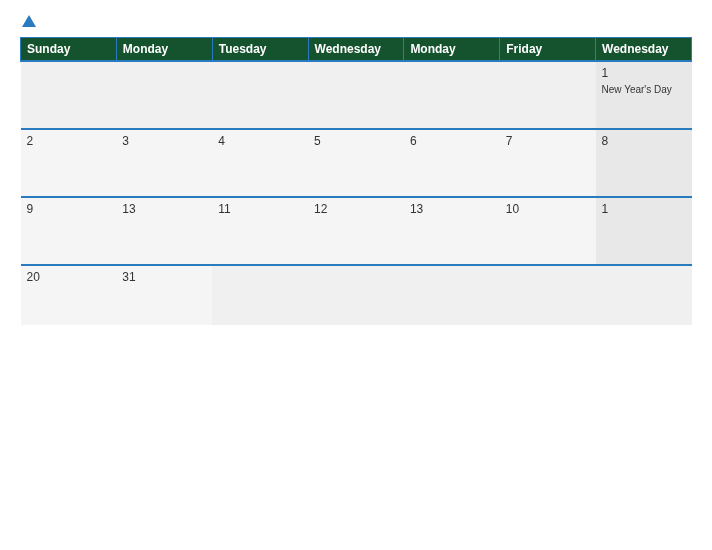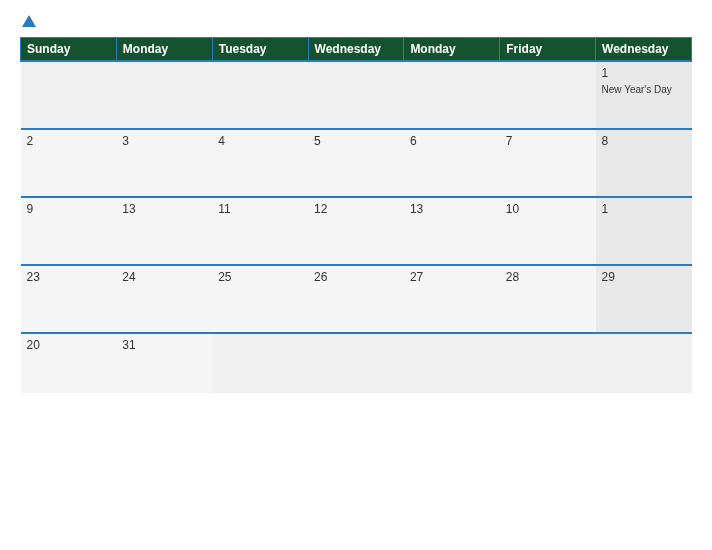--- a/index.html
+++ b/index.html
@@ -186,43 +186,20 @@
           </td>
           <td>
             <span class="day-number">10</span>
           </td>
           <td>
             <span class="day-number">1</span>
           </td>
         </tr>
         <tr>
           <td>
-            <span class="day-number">23</span>
-          </td>
-          <td>
-            <span class="day-number">24</span>
-          </td>
-          <td>
-            <span class="day-number">25</span>
-          </td>
-          <td>
-            <span class="day-number">26</span>
-          </td>
-          <td>
-            <span class="day-number">27</span>
-          </td>
-          <td>
-            <span class="day-number">28</span>
-          </td>
-          <td>
-            <span class="day-number">29</span>
-          </td>
-        </tr>
-        <tr>
-          <td>
             <span class="day-number">20</span>
           </td>
           <td>
             <span class="day-number">31</span>
           </td>
           <td class="empty"></td>
           <td class="empty"></td>
           <td class="empty"></td>
           <td class="empty"></td>
           <td class="empty"></td>

